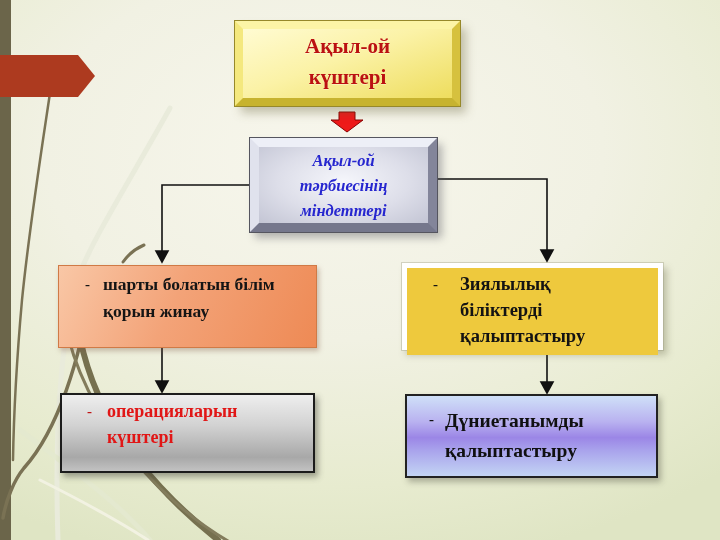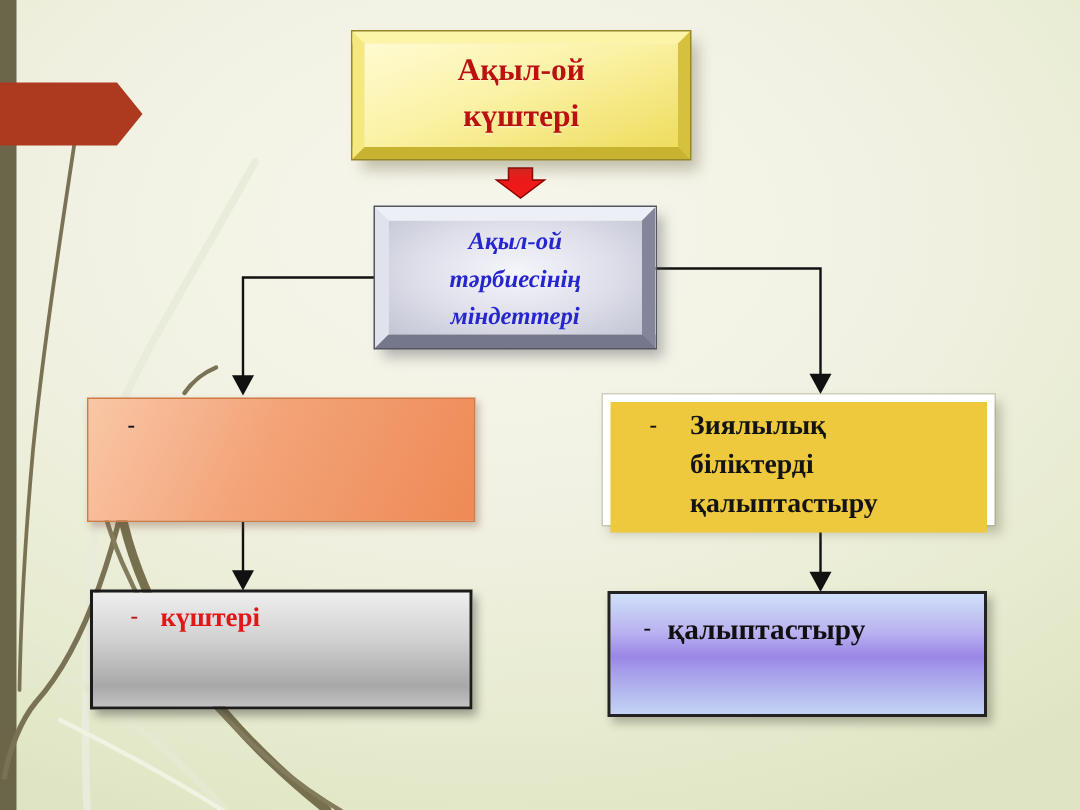--- a/index.html
+++ b/index.html
@@ -118,46 +118,50 @@
   <div class="box task-box">
     <span class="line">Ақыл-ой</span>
     <span class="line">тәрбиесінің</span>
     <span class="line">міндеттері</span>
   </div>
 
   <div class="box knowledge-box">
     <div class="bullet-row">
       <span class="dash">-</span>
       <span class="lines">
+        <span class="line">шарты болатын білім</span>
+        <span class="line">қорын жинау</span>
       </span>
     </div>
   </div>
 
   <div class="box intellect-box">
     <div class="bullet-row">
       <span class="dash">-</span>
       <span class="lines">
         <span class="line">Зиялылық</span>
         <span class="line">біліктерді</span>
         <span class="line">қалыптастыру</span>
       </span>
     </div>
   </div>
 
   <div class="box operations-box">
     <div class="bullet-row">
       <span class="dash">-</span>
       <span class="lines">
+        <span class="line">операцияларын</span>
         <span class="line">күштері</span>
       </span>
     </div>
   </div>
 
   <div class="box worldview-box">
     <div class="bullet-row">
       <span class="dash">-</span>
       <span class="lines">
+        <span class="line">Дүниетанымды</span>
         <span class="line">қалыптастыру</span>
       </span>
     </div>
   </div>
 
 </div>
 
 </body></html>

